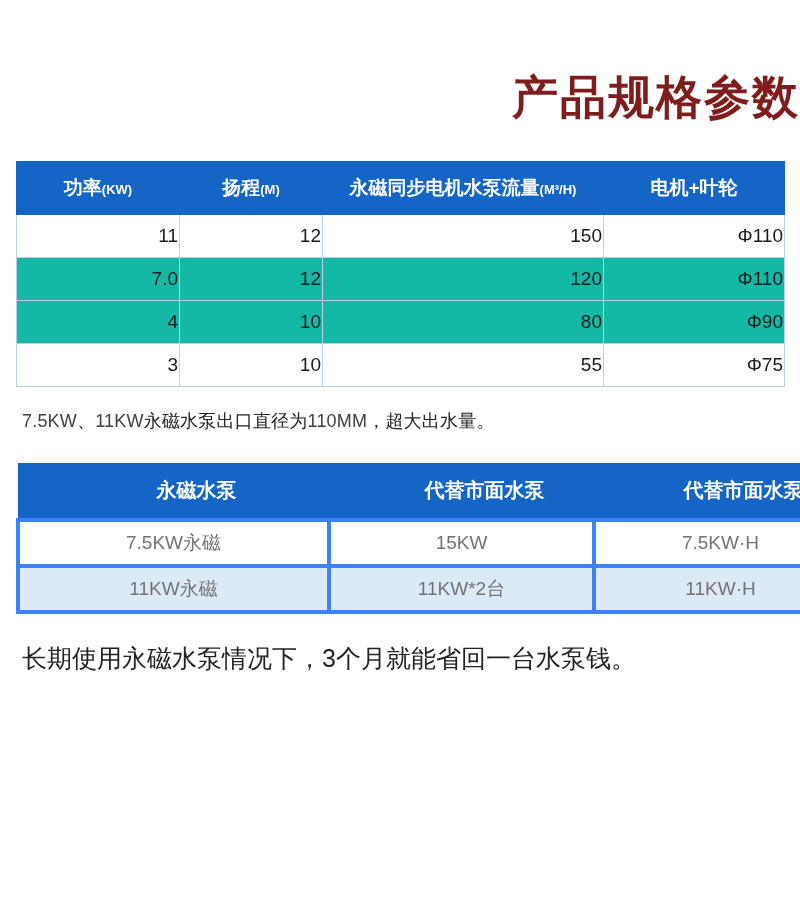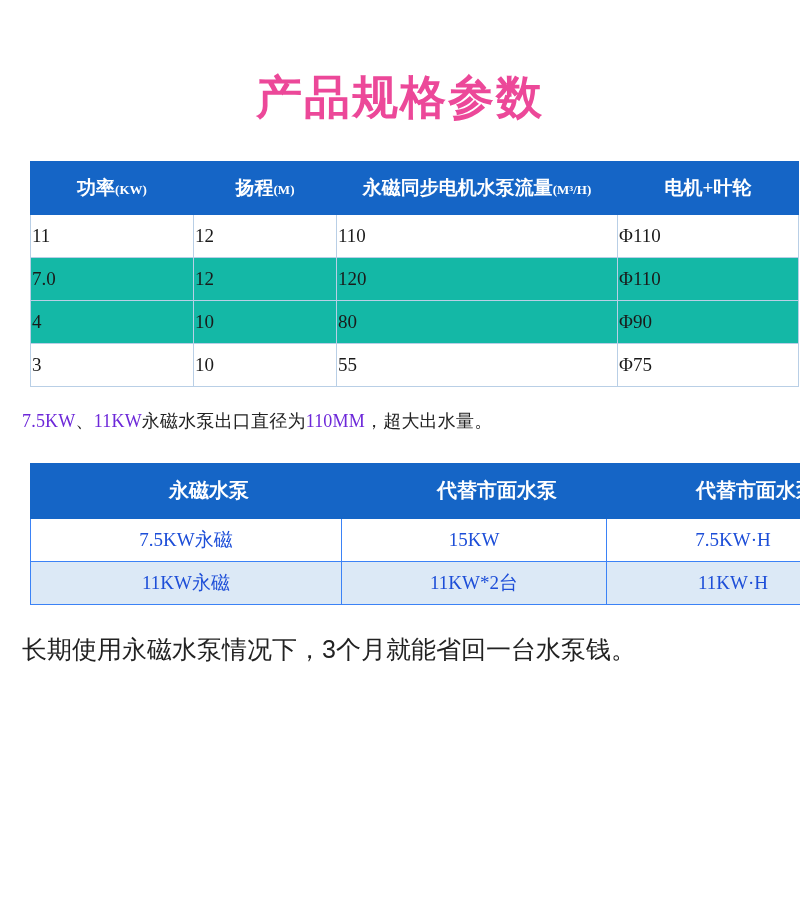--- a/index.html
+++ b/index.html
@@ -14,31 +14,30 @@
     color: #222222;
     overflow: hidden;
   }
   .page {
     position: relative;
     width: 800px;
     height: 904px;
     box-sizing: border-box;
   }
   .page-title {
-    text-align: center;
+    text-align: right;
     font-size: 46px;
     font-weight: bold;
-    color: #ec4899;
+    color: #7f1d1d;
     letter-spacing: 2px;
     padding-top: 72px;
     line-height: 1.1;
   }
   .table-wrap {
-    margin: 0 30px;
-    font-family: Liberation Serif, serif;
+    margin: 0 16px;
   }
   table.spec {
     border-collapse: collapse;
     width: 756px;
     table-layout: fixed;
   }
   table.spec th {
     background: #1565c6;
     color: #ffffff;
     font-size: 19px;
@@ -48,41 +47,40 @@
     text-align: center;
     vertical-align: middle;
   }
   table.spec th .unit {
     font-size: 13px;
     font-weight: bold;
   }
   table.spec td {
     border: 1px solid #b9cfe6;
     height: 40px;
-    text-align: left;
+    text-align: right;
     vertical-align: middle;
     font-size: 19px;
     color: #1a1a1a;
     background: #ffffff;
   }
   table.spec tr.alt td {
     background: #14b8a6;
   }
   .main-table {
     margin-top: 38px;
   }
   .note-red {
     margin: 22px 22px 0 22px;
     font-size: 18px;
     color: #222222;
     letter-spacing: 0.2px;
   }
   .note-red .hl {
-    color: #6d28d9;
-    font-family: Liberation Serif, serif;
+    color: #404040;
   }
   .second-table {
     margin-top: 30px;
   }
   table.spec2 {
     border-collapse: collapse;
     width: 682px;
     table-layout: fixed;
   }
   table.spec2 th {
@@ -90,26 +88,26 @@
     color: #ffffff;
     font-size: 20px;
     font-weight: bold;
     height: 52px;
     border: 1px solid #1565c6;
     text-align: center;
     vertical-align: middle;
     padding-left: 47px;
   }
   table.spec2 td {
-    border: 1px solid #3b82f6;
+    border: 4px solid #3b82f6;
     height: 40px;
     text-align: center;
     vertical-align: middle;
     font-size: 19px;
-    color: #1d4ed8;
+    color: #737373;
     background: #ffffff;
   }
   table.spec2 tr.alt td {
     background: #dce9f6;
   }
   .note-bottom {
     margin: 28px 22px 0 22px;
     font-size: 25px;
     color: #222222;
   }
@@ -128,21 +126,21 @@
           <th style="width:160px"><span>功率</span><span class="unit">(KW)</span></th>
           <th style="width:140px"><span>扬程</span><span class="unit">(M)</span></th>
           <th style="width:278px"><span>永磁同步电机水泵流量</span><span class="unit">(M³/H)</span></th>
           <th style="width:178px"><span>电机+叶轮</span></th>
         </tr>
       </thead>
       <tbody>
         <tr>
           <td>11</td>
           <td>12</td>
-          <td>110</td>
+          <td>150</td>
           <td>Φ110</td>
         </tr>
         <tr class="alt">
           <td>7.0</td>
           <td>12</td>
           <td>120</td>
           <td>Φ110</td>
         </tr>
         <tr class="alt">
           <td>4</td>

